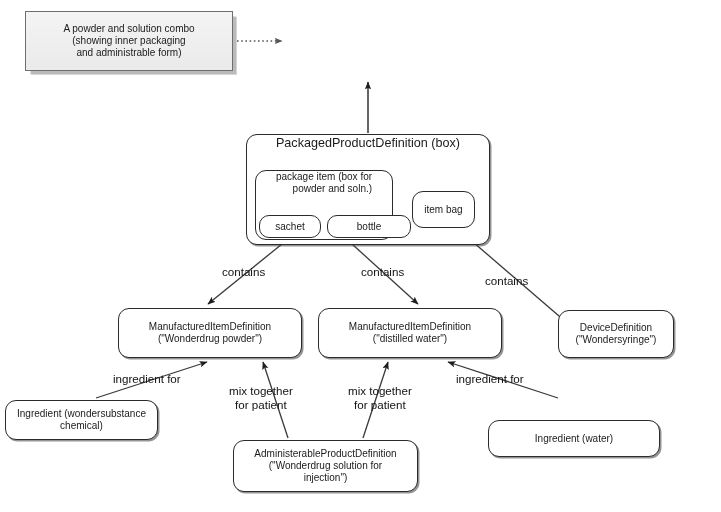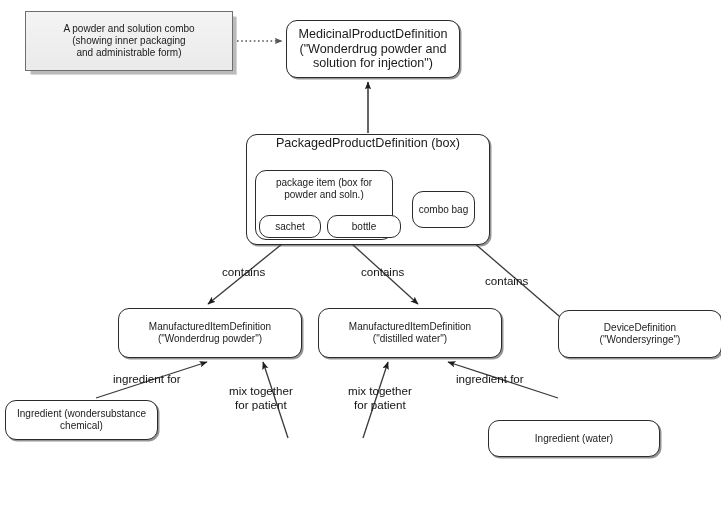--- a/index.html
+++ b/index.html
@@ -53,53 +53,53 @@
 
     <line x1="363" y1="438" x2="388" y2="362" stroke="#3a3a3a" stroke-width="1.3" marker-end="url(#ah)"></line>
 
     <line x1="558" y1="398" x2="448" y2="362" stroke="#3a3a3a" stroke-width="1.3" marker-end="url(#ah)"></line>
   </svg>
 
   <div class="node note t12 ttl" style="left:25px;top:11px;width:208px;height:60px;">A powder and solution combo
 (showing inner packaging
 and administrable form)</div>
 
-  <div class="node rbox t13 ttl" style="left:286px;top:20px;width:174px;height:58px;">MedicinalProductDefinition
-("Wonderdrug powder and
-solution for injection")</div>
 
   <div class="node rbox" style="left:246px;top:134px;width:244px;height:111px;align-items:flex-start;">
     <span class="t13" style="margin-top:1px;">PackagedProductDefinition (box)</span>
   </div>
 
   <div class="node rbox-inner t12 ttl" style="left:255px;top:170px;width:138px;height:70px;align-items:flex-start;">
-    <span style="margin-top:6px;">package item (box for
+    <span style="text-align:right;">package item (box for
 powder and soln.)</span>
   </div>
 
   <div class="node pill t12" style="left:259px;top:215px;width:62px;height:23px;">sachet</div>
 
-  <div class="node pill t12" style="left:327px;top:215px;width:74px;height:23px;">bottle</div>
+  <div class="node pill t12" style="left:327px;top:215px;width:84px;height:23px;">bottle</div>
 
-  <div class="node rbox-inner t12" style="left:412px;top:191px;width:63px;height:37px;">combo bag</div>
+  <div class="node rbox-inner t12" style="left:412px;top:191px;width:63px;height:37px;">item bag</div>
 
   <div class="node rbox t12 ttl" style="left:118px;top:308px;width:184px;height:50px;">ManufacturedItemDefinition
 ("Wonderdrug powder")</div>
 
   <div class="node rbox t12 ttl" style="left:318px;top:308px;width:184px;height:50px;">ManufacturedItemDefinition
 ("distilled water")</div>
 
-  <div class="node rbox t12 ttl" style="left:558px;top:310px;width:164px;height:48px;">DeviceDefinition
+  <div class="node rbox t12 ttl" style="left:558px;top:310px;width:116px;height:48px;">DeviceDefinition
 ("Wondersyringe")</div>
 
   <div class="node rbox t12 ttl" style="left:5px;top:400px;width:153px;height:40px;">Ingredient (wondersubstance
 chemical)</div>
 
   <div class="node rbox t12" style="left:488px;top:420px;width:172px;height:37px;">Ingredient (water)</div>
 
+  <div class="node rbox t12 ttl" style="left:233px;top:440px;width:185px;height:52px;">AdministerableProductDefinition
+("Wonderdrug solution for
+injection")</div>
 
   <div class="lbl" style="left:222px;top:265px;">contains</div>
   <div class="lbl" style="left:361px;top:265px;">contains</div>
   <div class="lbl" style="left:485px;top:274px;">contains</div>
 
   <div class="lbl" style="left:113px;top:372px;">ingredient for</div>
   <div class="lbl" style="left:456px;top:372px;">ingredient for</div>
 
   <div class="lbl ttl" style="left:229px;top:384px;text-align:center;line-height:1.2;">mix together
 for patient</div>

